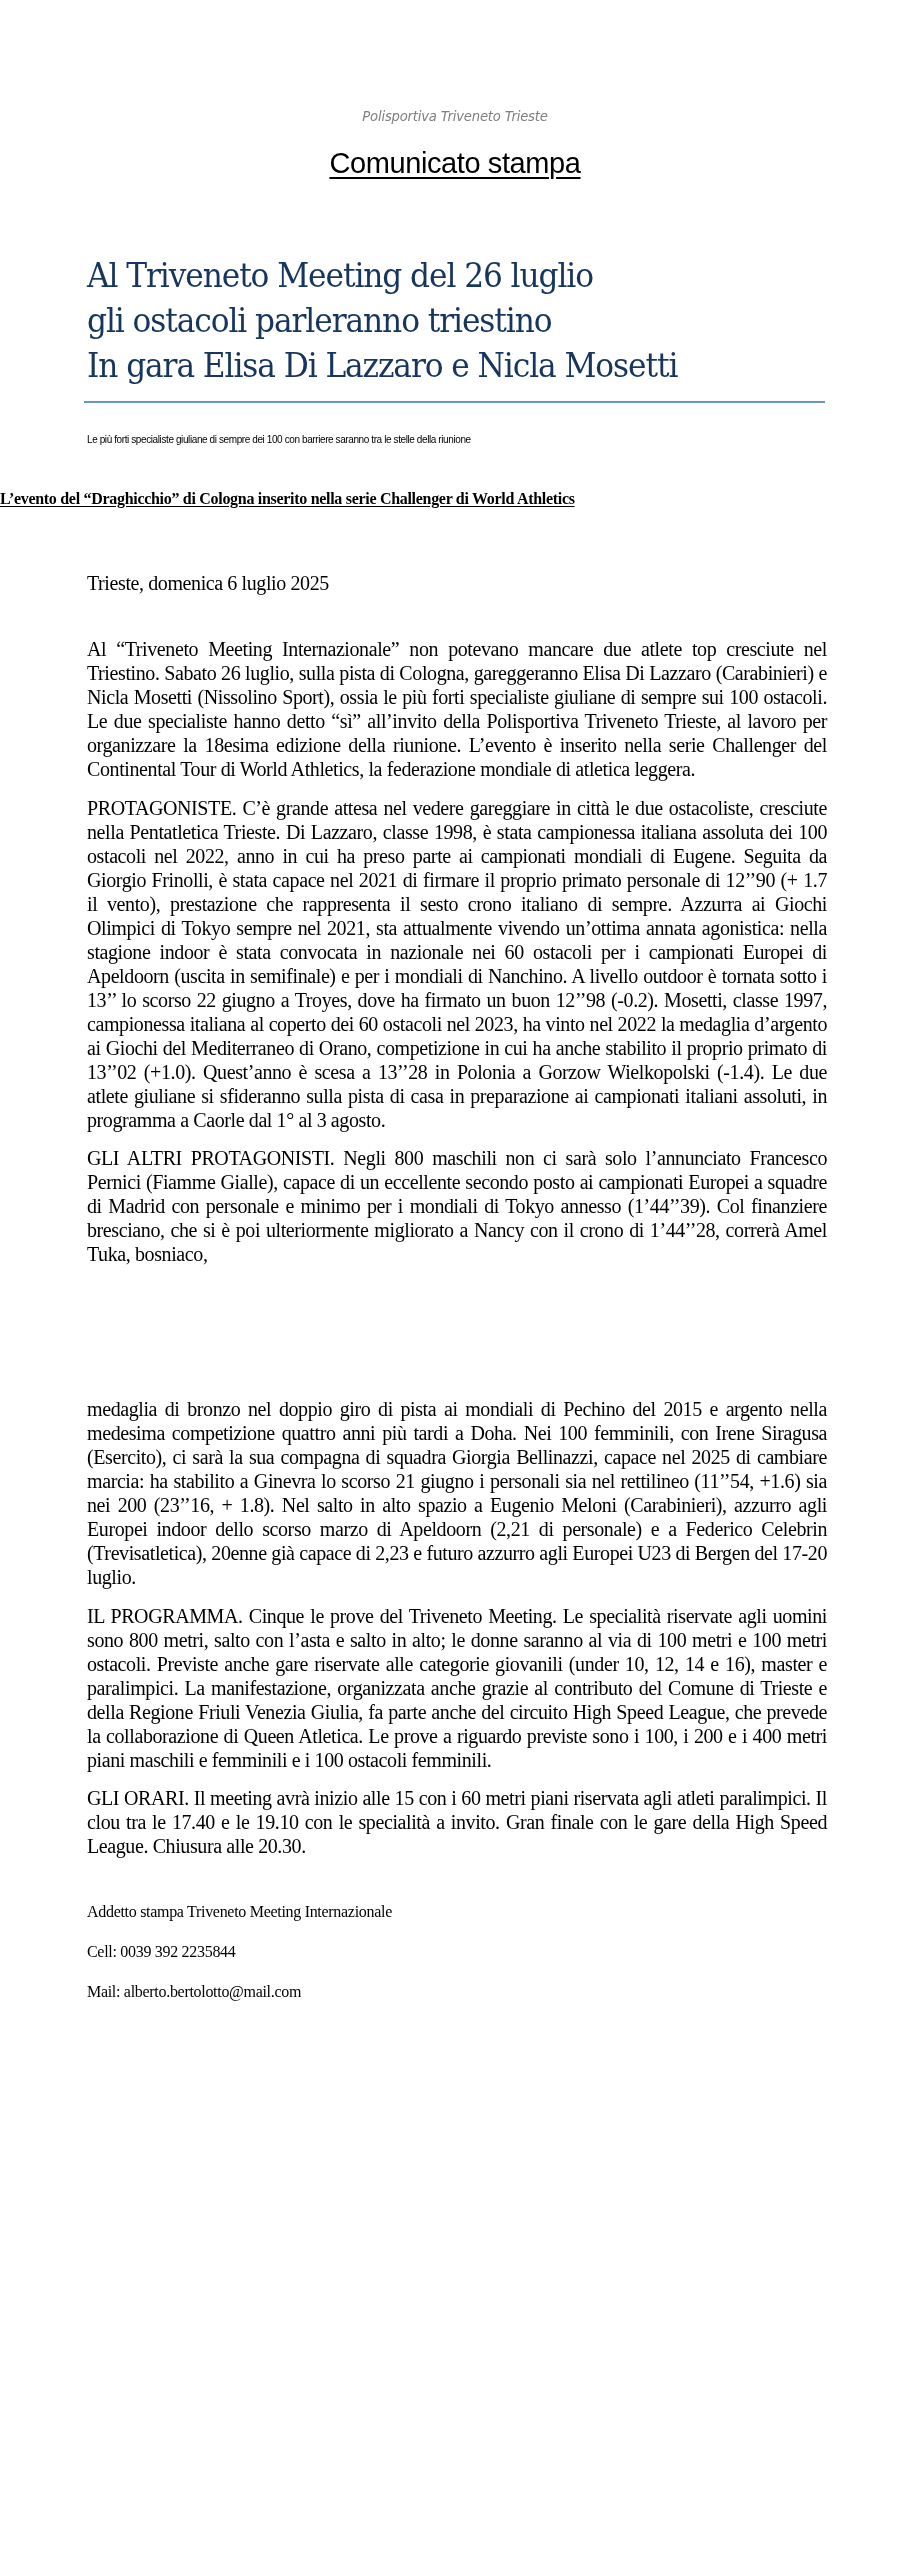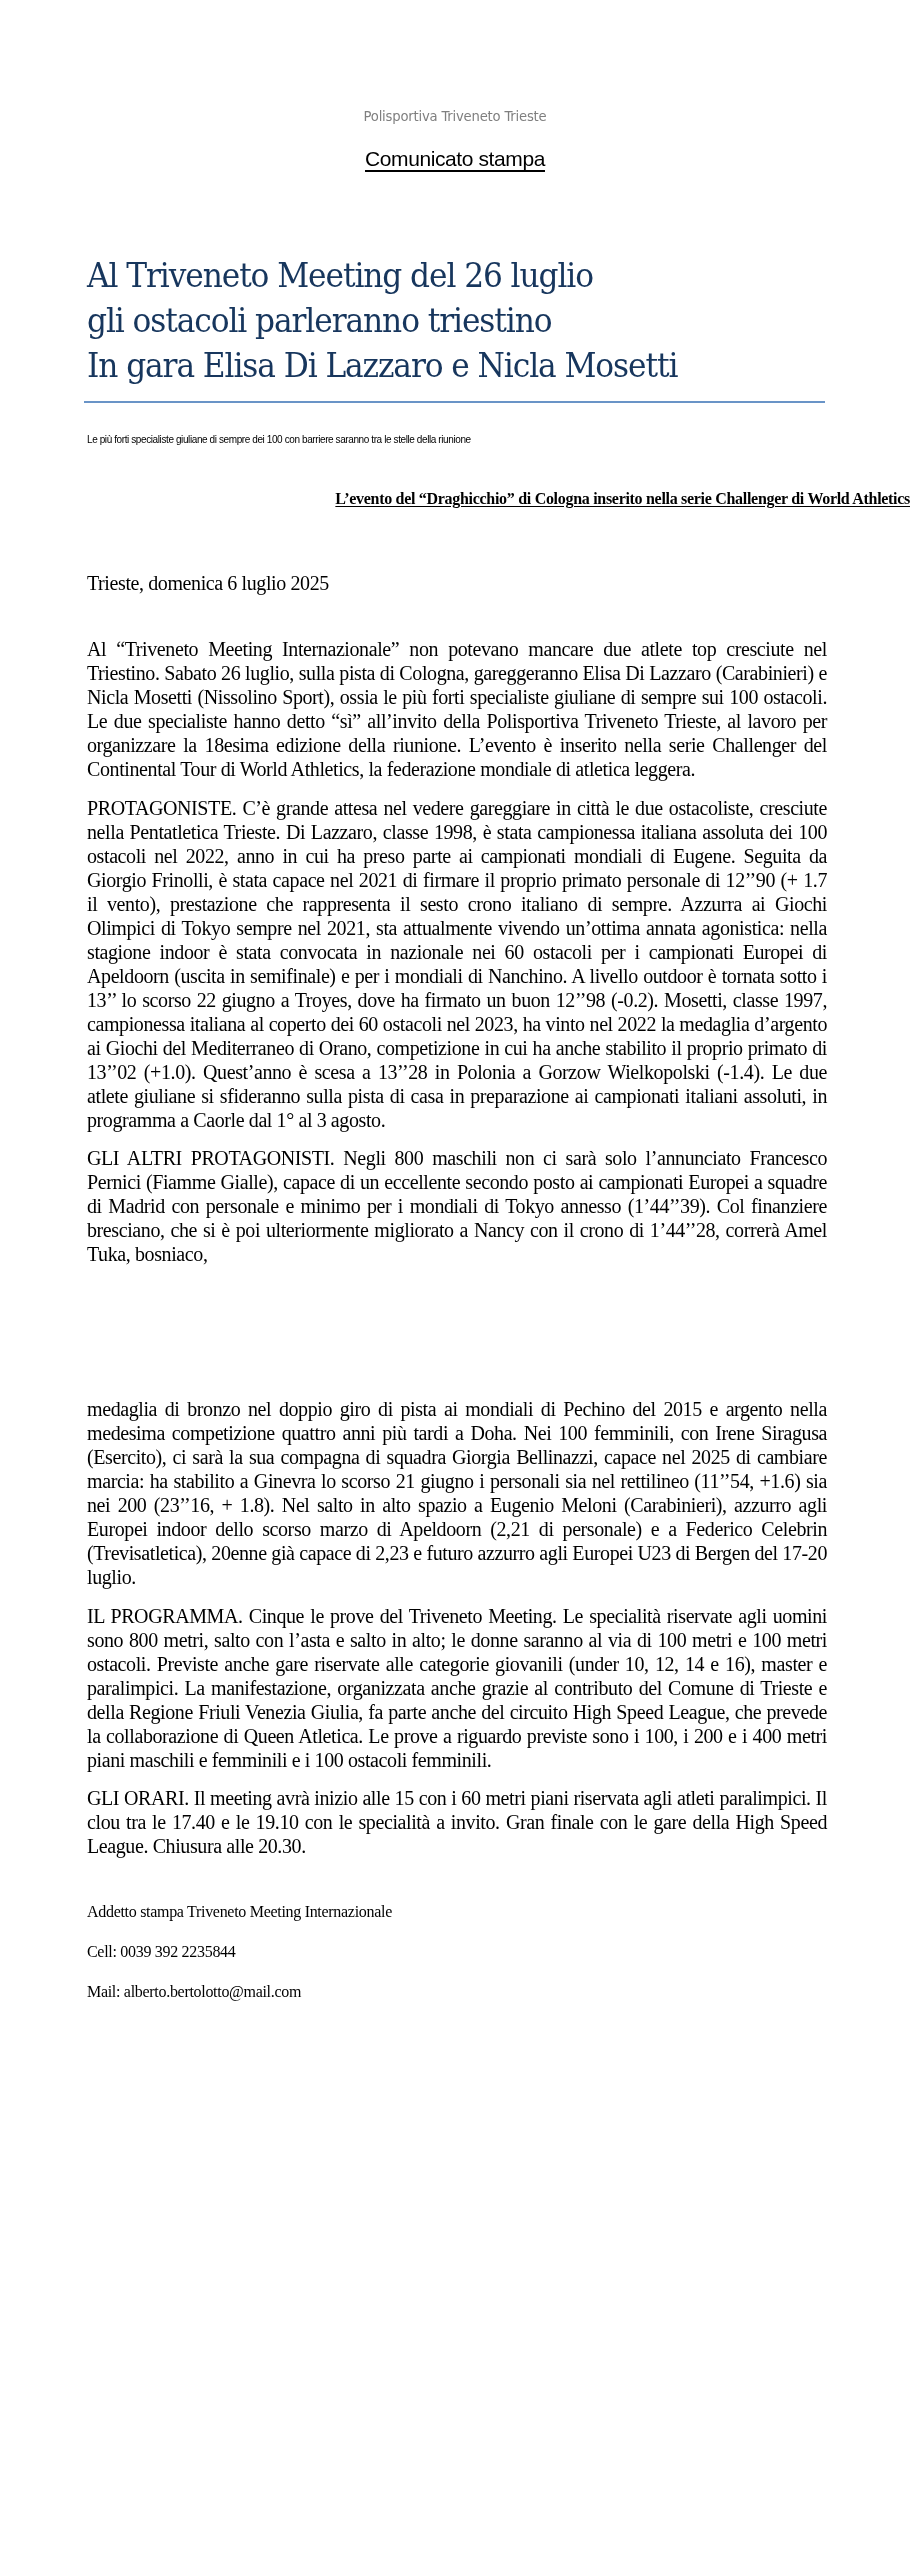--- a/index.html
+++ b/index.html
@@ -21,32 +21,33 @@
       width: 910px;
       height: 2576px;
     }
     .org-header {
       position: absolute;
       top: 109px;
       left: 0;
       width: 910px;
       text-align: center;
       font-family: "DejaVu Sans", sans-serif;
+      font-style: italic;
       font-size: 13.2px;
       color: #7f7f7f;
       letter-spacing: -0.2px;
     }
     .doc-kind {
       position: absolute;
       top: 147px;
       left: 0;
       width: 910px;
       text-align: center;
       font-family: "Liberation Sans", sans-serif;
-      font-size: 21px;
+      font-size: 29px;
       color: #000000;
     }
     .doc-kind span {
       text-decoration: underline;
       text-underline-offset: 3.7px;
       text-decoration-thickness: 1.5px;
       letter-spacing: -0.4px;
     }
     .headline {
       position: absolute;
@@ -81,21 +82,21 @@
       line-height: 22px;
       letter-spacing: -0.4px;
       color: #000;
       white-space: nowrap;
     }
     .kicker {
       position: absolute;
       top: 490px;
       left: 0;
       width: 910px;
-      text-align: right;
+      text-align: left;
       font-family: "Liberation Serif", serif;
       font-weight: bold;
       font-size: 16px;
       letter-spacing: -0.3px;
     }
     .kicker span {
       text-decoration: underline;
       text-underline-offset: 2.2px;
     }
     .body-text {

